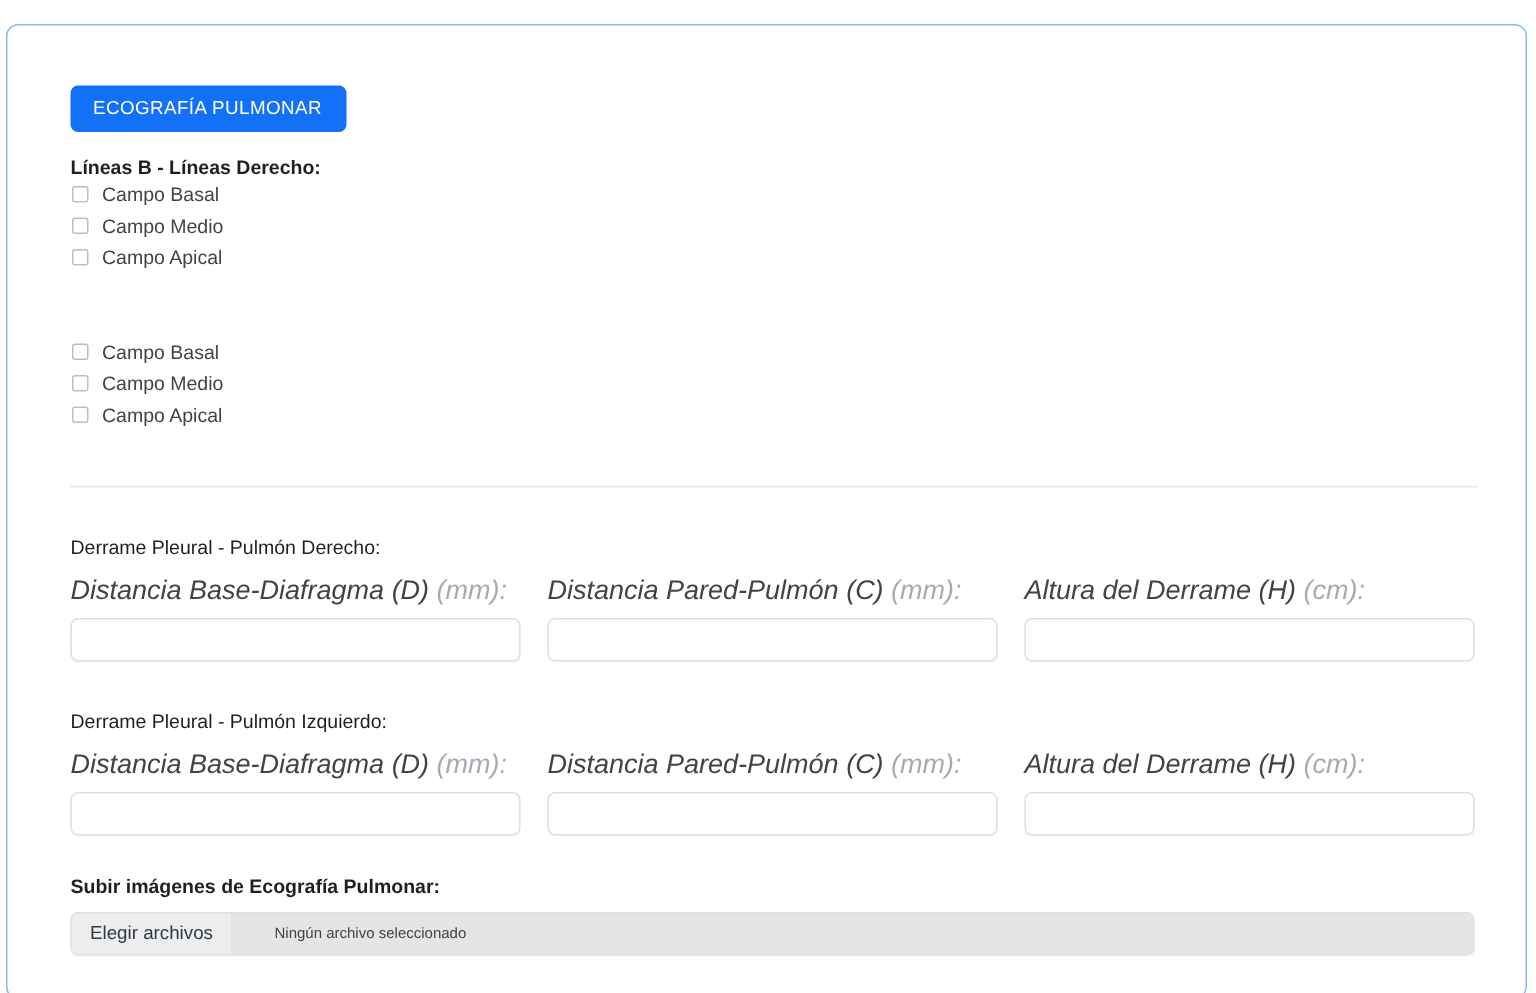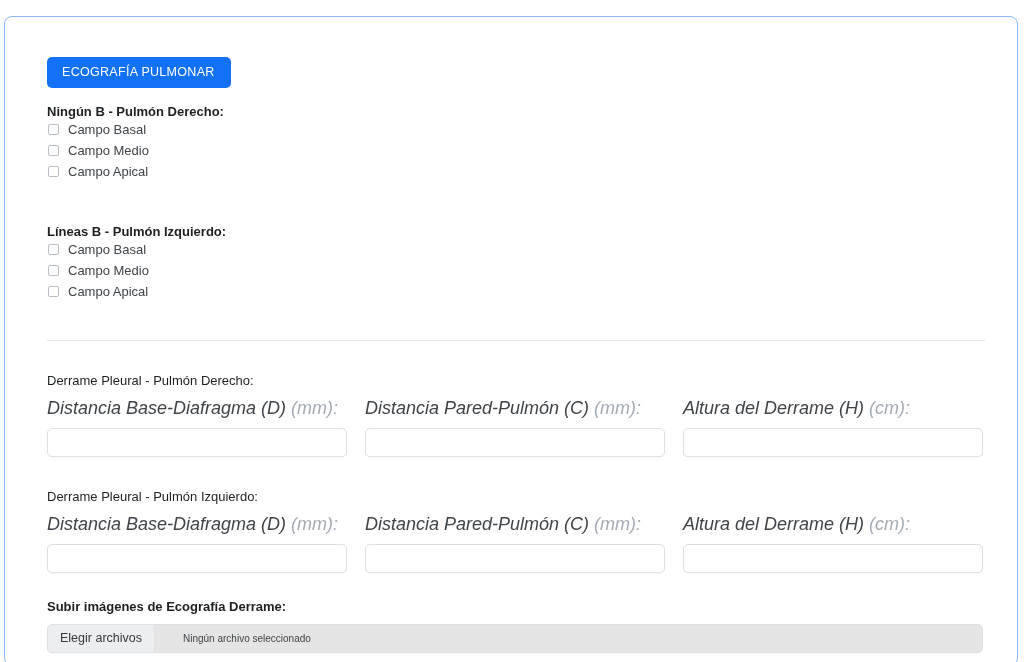--- a/index.html
+++ b/index.html
@@ -188,40 +188,39 @@
 </head>
 <body>
 
 <div class="page-frame">
   <div class="content">
 
     <button class="section-button" style="background: rgb(18, 113, 247);">ECOGRAFÍA PULMONAR</button>
 
     
     <div>
-      <div class="group-title">Ningún B - Pulmón Derecho:</div>
+      <div class="group-title">Líneas B - Líneas Derecho:</div>
       <div class="check-list">
         <div class="check-row">
           <input type="checkbox" id="r0" style="">
           <label for="r0">Campo Basal</label>
         </div>
         <div class="check-row">
           <input type="checkbox" id="r1" style="">
           <label for="r1">Campo Medio</label>
         </div>
         <div class="check-row">
           <input type="checkbox" id="r2" style="">
           <label for="r2">Campo Apical</label>
         </div>
       </div>
     </div>
 
     
     <div style="margin-top:43px;">
-      <div class="group-title">Líneas B - Pulmón Izquierdo:</div>
       <div class="check-list">
         <div class="check-row">
           <input type="checkbox" id="l0" style="">
           <label for="l0">Campo Basal</label>
         </div>
         <div class="check-row">
           <input type="checkbox" id="l1" style="">
           <label for="l1">Campo Medio</label>
         </div>
         <div class="check-row">
@@ -266,21 +265,21 @@
         </div>
         <div class="field-col">
           <span class="field-label"><span>Altura del Derrame (H) </span><span class="unit">(cm):</span></span>
           <input class="text-input" type="text" value="" style="">
         </div>
       </div>
     </div>
 
     
     <div class="upload-block">
-      <div class="upload-title">Subir imágenes de Ecografía Derrame:</div>
+      <div class="upload-title">Subir imágenes de Ecografía Pulmonar:</div>
       <div class="file-input">
         <span class="file-button">Elegir archivos</span>
         <span class="file-status">Ningún archivo seleccionado</span>
       </div>
     </div>
 
   </div>
 </div>
 
 </body></html>

